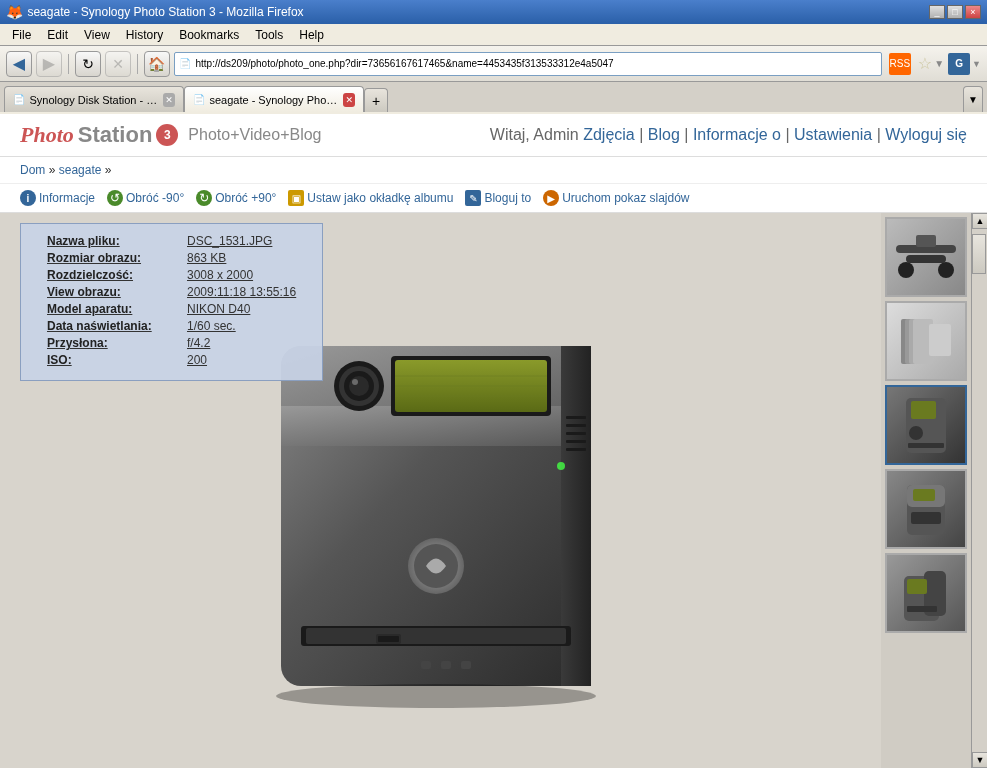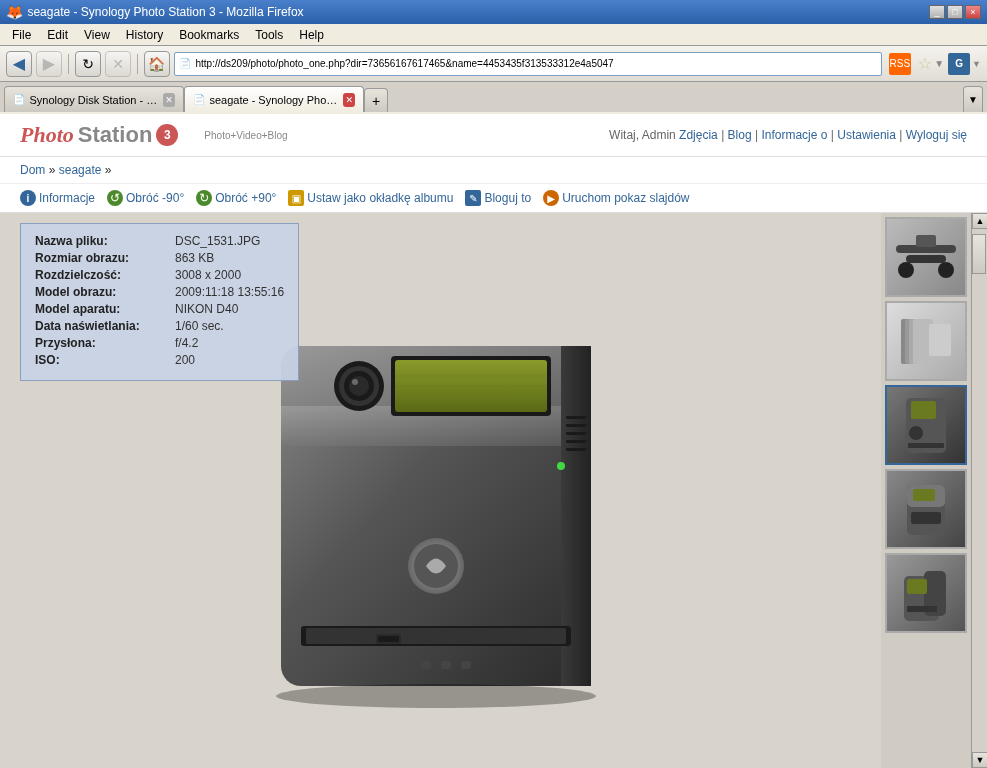--- a/index.html
+++ b/index.html
@@ -158,22 +158,22 @@
     .ps-logo-photo { color: #c55; font-size: 22px; font-style: italic; font-weight: bold; font-family: Georgia, serif; }
     .ps-logo-station { color: #888; font-size: 22px; font-weight: bold; }
     .ps-logo-num {
       width: 22px; height: 22px;
       background: #c55;
       color: white;
       border-radius: 50%;
       display: flex; align-items: center; justify-content: center;
       font-size: 12px; font-weight: bold;
     }
-    .ps-logo-sub { color: #888; font-size: 10px; margin-left: 22px; }
-    .ps-nav-links { font-size: 12px; color: #333; }
+    .ps-logo-sub { color: #888; font-size: 16px; margin-left: 6px; }
+    .ps-nav-links { font-size: 16px; color: #333; }
     .ps-nav-links span { color: #666; }
     .ps-nav-links a { color: #336699; text-decoration: none; }
 
     
     .breadcrumb {
       padding: 6px 20px;
       background: white;
       font-size: 12px;
       color: #333;
       border-bottom: 1px solid #eee;
@@ -209,24 +209,25 @@
       min-height: 490px;
     }
 
     
     .info-tooltip {
       position: absolute;
       top: 10px;
       left: 20px;
       background: rgba(200, 210, 230, 0.92);
       border: 1px solid #8a9fc0;
-      padding: 10px 14px;
+      padding: 10px 26px;
       font-size: 12px;
       z-index: 10;
       color: #333;
+      text-decoration: underline;
     }
     .info-row { display: flex; margin-bottom: 3px; }
     .info-label { width: 140px; font-weight: bold; color: #222; }
     .info-value { color: #333; }
 
     
     .thumb-sidebar {
       width: 90px;
       background: #d0ccc4;
       display: flex;
@@ -437,21 +438,21 @@
         </div>
         <div class="info-row">
           <span class="info-label">Rozmiar obrazu:</span>
           <span class="info-value">863 KB</span>
         </div>
         <div class="info-row">
           <span class="info-label">Rozdzielczość:</span>
           <span class="info-value">3008 x 2000</span>
         </div>
         <div class="info-row">
-          <span class="info-label">Model obrazu:</span>
+          <span class="info-label">View obrazu:</span>
           <span class="info-value">2009:11:18 13:55:16</span>
         </div>
         <div class="info-row">
           <span class="info-label">Model aparatu:</span>
           <span class="info-value">NIKON D40</span>
         </div>
         <div class="info-row">
           <span class="info-label">Data naświetlania:</span>
           <span class="info-value">1/60 sec.</span>
         </div>

